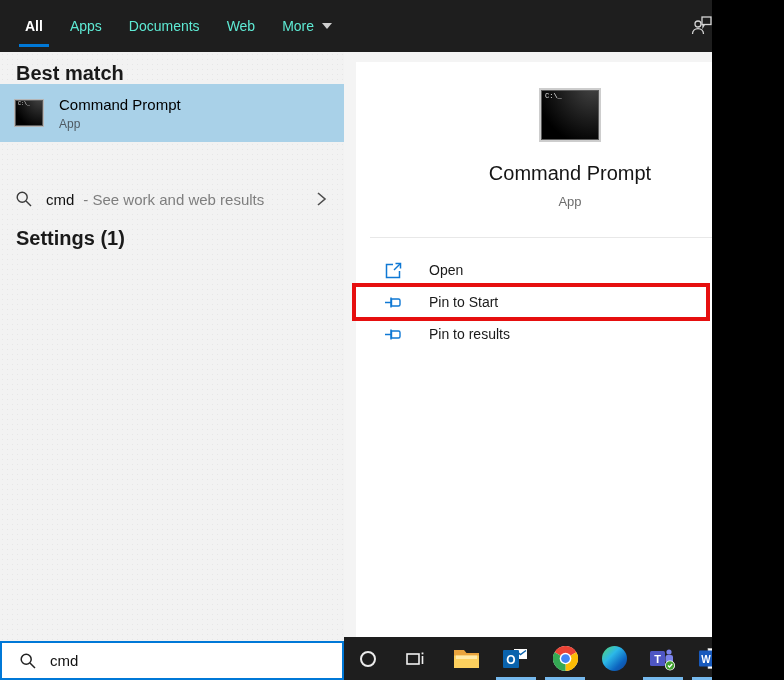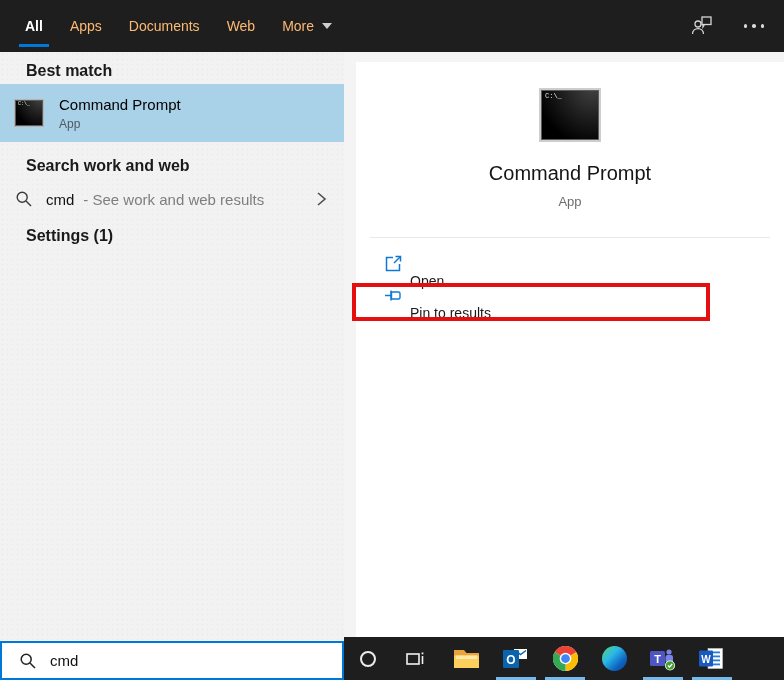--- a/index.html
+++ b/index.html
@@ -1,35 +1,35 @@
 <!DOCTYPE html>
 <html><head>
 <meta charset="utf-8">
 <style>
   * { margin:0; padding:0; box-sizing:border-box; }
   body { font-family:"Liberation Sans", sans-serif; background:#000; }
-  .screen { position:relative; width:784px; height:680px; overflow:hidden; background:#f4f4f4; }
+  .screen { position:relative; width:712px; height:680px; overflow:hidden; background:#f4f4f4; }
 
   
   .topbar { position:absolute; top:0; left:0; width:784px; height:52px; background:#1e1e1e; }
   .tabs { position:absolute; left:13px; top:0; height:52px; display:flex; align-items:stretch; }
   .tab { position:relative; display:flex; align-items:center; padding:0 12px; margin-right:3px;
-         color:#fdba74; font-size:14px; cursor:default; }
+         color:#5eead4; font-size:14px; cursor:default; }
   .tab.active { color:#ffffff; font-weight:bold; }
   .tab.active::after { content:""; position:absolute; left:6px; right:6px; bottom:5px; height:3px; background:#0078d7; }
   .tab .caret { width:0; height:0; border-left:5px solid transparent; border-right:5px solid transparent;
                 border-top:6px solid #cfcfcf; margin-left:8px; }
   .topbar-right { position:absolute; right:20px; top:0; height:52px; display:flex; align-items:center; gap:30px; }
   .dots { display:flex; gap:5px; }
   .dots i { width:3.5px; height:3.5px; border-radius:50%; background:#d9d9d9; }
 
   
   .left-panel { position:absolute; top:52px; left:0; width:344px; height:589px; background:#f2f2f2;
                 background-image:radial-gradient(#e6e6e6 0.8px, transparent 0.9px); background-size:5px 5px; }
-  .section-header { position:absolute; left:26px; font-size:16px; font-weight:bold; color:#1a1a1a; }
+  .section-header { position:absolute; left:16px; font-size:20px; font-weight:bold; color:#1a1a1a; }
   .hdr-best   { top:10px; }
   .hdr-web    { top:105px; }
   .hdr-set    { top:175px; }
 
   .result-row { position:absolute; top:32px; left:0; width:344px; height:58px; background:#a9d1e8;
                 display:flex; align-items:center; cursor:default; }
   .cmd-icon { position:relative; background:radial-gradient(ellipse at 90% -15%, #474747 0%, #1d1d1d 45%, #000 78%);
               border:1px solid #b5b5b5; box-shadow:0 0 0 1px #5b5b5b inset; }
   .cmd-icon-sm { width:30px; height:28px; margin-left:14px; flex:none; }
   .cmd-icon .prompt { position:absolute; top:2px; left:3px; color:#e8e8e8;
@@ -46,21 +46,21 @@
 
   
   .right-card { position:absolute; left:356px; top:62px; width:428px; height:575px; background:#ffffff; }
   .cmd-icon-lg { width:62px; height:54px; margin:26px auto 0; border-width:2px; border-color:#cdcdcd; }
   .cmd-icon-lg .prompt { font-size:7px; line-height:7px; top:3px; left:4px; }
   .preview-title { margin-top:20px; text-align:center; font-size:20px; color:#151515; }
   .preview-sub { margin-top:9px; text-align:center; font-size:13px; color:#6d6d6d; }
   .divider { position:absolute; top:175px; left:14px; right:14px; height:1px; background:#e8e8e8; }
 
   .actions { position:absolute; top:192px; left:0; right:0; }
-  .action-row { height:32px; display:flex; align-items:flex-start; padding-left:28px; cursor:default;flex-direction:column; }
+  .action-row { height:32px; display:flex; align-items:center; padding-left:28px; cursor:default; }
   .action-icon { width:19px; height:19px; flex:none; }
   .action-label { margin-left:26px; font-size:14px; color:#1a1a1a; }
 
   .red-box { position:absolute; left:352px; top:283px; width:358px; height:38px;
              border:4px solid #e60f0f; pointer-events:none; z-index:5; }
 
   
   .bottom-search { position:absolute; left:0; top:641px; width:344px; height:39px; background:#ffffff;
                    border:2px solid #0078d7; display:flex; align-items:center; z-index:4; }
   .bottom-search .mag { margin-left:17px; flex:none; }
@@ -122,21 +122,20 @@
     <div class="result-row">
       <div class="cmd-icon cmd-icon-sm">
           <span class="prompt">C:\_</span>
         </div>
       <div class="result-text">
         <div class="result-title">Command Prompt</div>
         <div class="result-sub">App</div>
       </div>
     </div>
 
-    <div class="section-header hdr-web">Search work and web</div>
 
     <div class="web-row">
       <svg class="mag" width="18" height="18" viewBox="0 0 18 18">
         <circle cx="7.2" cy="7.2" r="5" fill="none" stroke="#3a3a3a" stroke-width="1.4"></circle>
         <line x1="11" y1="11" x2="16" y2="16" stroke="#3a3a3a" stroke-width="1.4"></line>
       </svg>
       <span class="web-query">cmd</span>
       <span class="web-suffix">- See work and web results</span>
       <svg class="web-chevron" width="12" height="18" viewBox="0 0 12 18">
         <polyline points="3,3 10,9 3,15" fill="none" stroke="#4d4d4d" stroke-width="1.6"></polyline>
@@ -155,20 +154,28 @@
     <div class="divider"></div>
 
     <div class="actions">
       <div class="action-row">
         <svg class="action-icon" viewBox="0 0 19 19">
           <path d="M9 3.5 H2.5 V16.5 H15.5 V10" fill="none" stroke="#0f78d4" stroke-width="1.5"></path>
           <path d="M11.5 2.5 H16.5 V7.5" fill="none" stroke="#0f78d4" stroke-width="1.5"></path>
           <line x1="16.5" y1="2.5" x2="10" y2="9" stroke="#0f78d4" stroke-width="1.5"></line>
         </svg>
         <span class="action-label">Open</span>
+      </div>
+      <div class="action-row">
+        <svg class="action-icon" viewBox="0 0 19 19">
+          <line x1="1" y1="9.5" x2="7" y2="9.5" stroke="#0f78d4" stroke-width="1.5"></line>
+          <line x1="7" y1="4.5" x2="7" y2="14.5" stroke="#0f78d4" stroke-width="1.5"></line>
+          <path d="M7.5 6 H14.5 C15.5 6 16 6.6 16 7.5 V11.5 C16 12.4 15.5 13 14.5 13 H7.5 Z" fill="none" stroke="#0f78d4" stroke-width="1.4"></path>
+        </svg>
+        <span class="action-label">Pin to Start</span>
       </div>
       <div class="action-row">
         <svg class="action-icon" viewBox="0 0 19 19">
           <line x1="1" y1="9.5" x2="7" y2="9.5" stroke="#0f78d4" stroke-width="1.5"></line>
           <line x1="7" y1="4.5" x2="7" y2="14.5" stroke="#0f78d4" stroke-width="1.5"></line>
           <path d="M7.5 6 H14.5 C15.5 6 16 6.6 16 7.5 V11.5 C16 12.4 15.5 13 14.5 13 H7.5 Z" fill="none" stroke="#0f78d4" stroke-width="1.4"></path>
         </svg>
         <span class="action-label">Pin to results</span>
       </div>
     </div>

